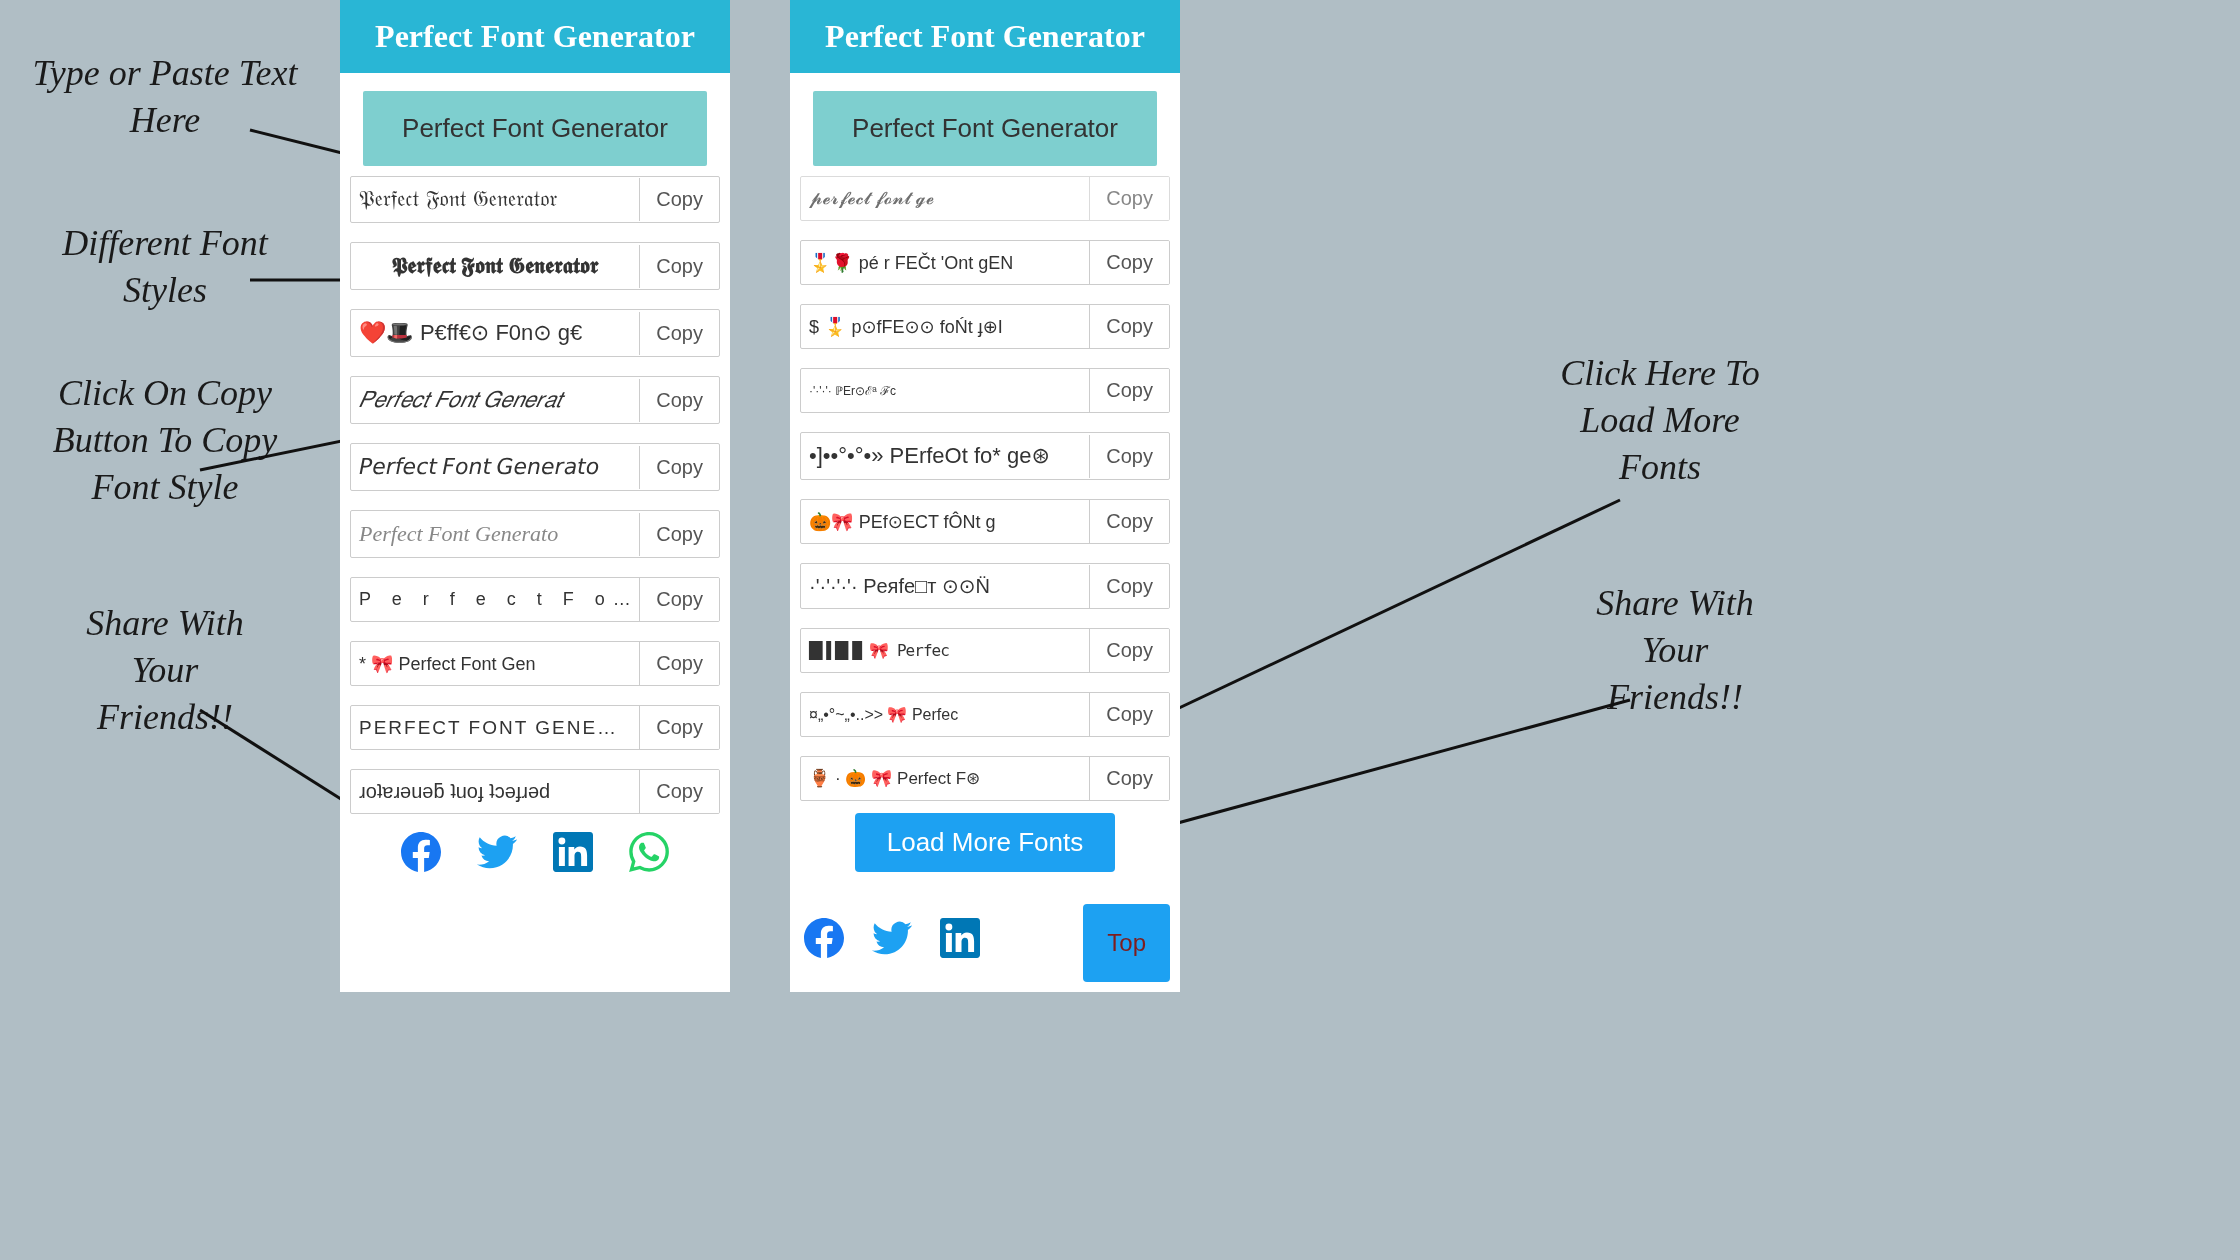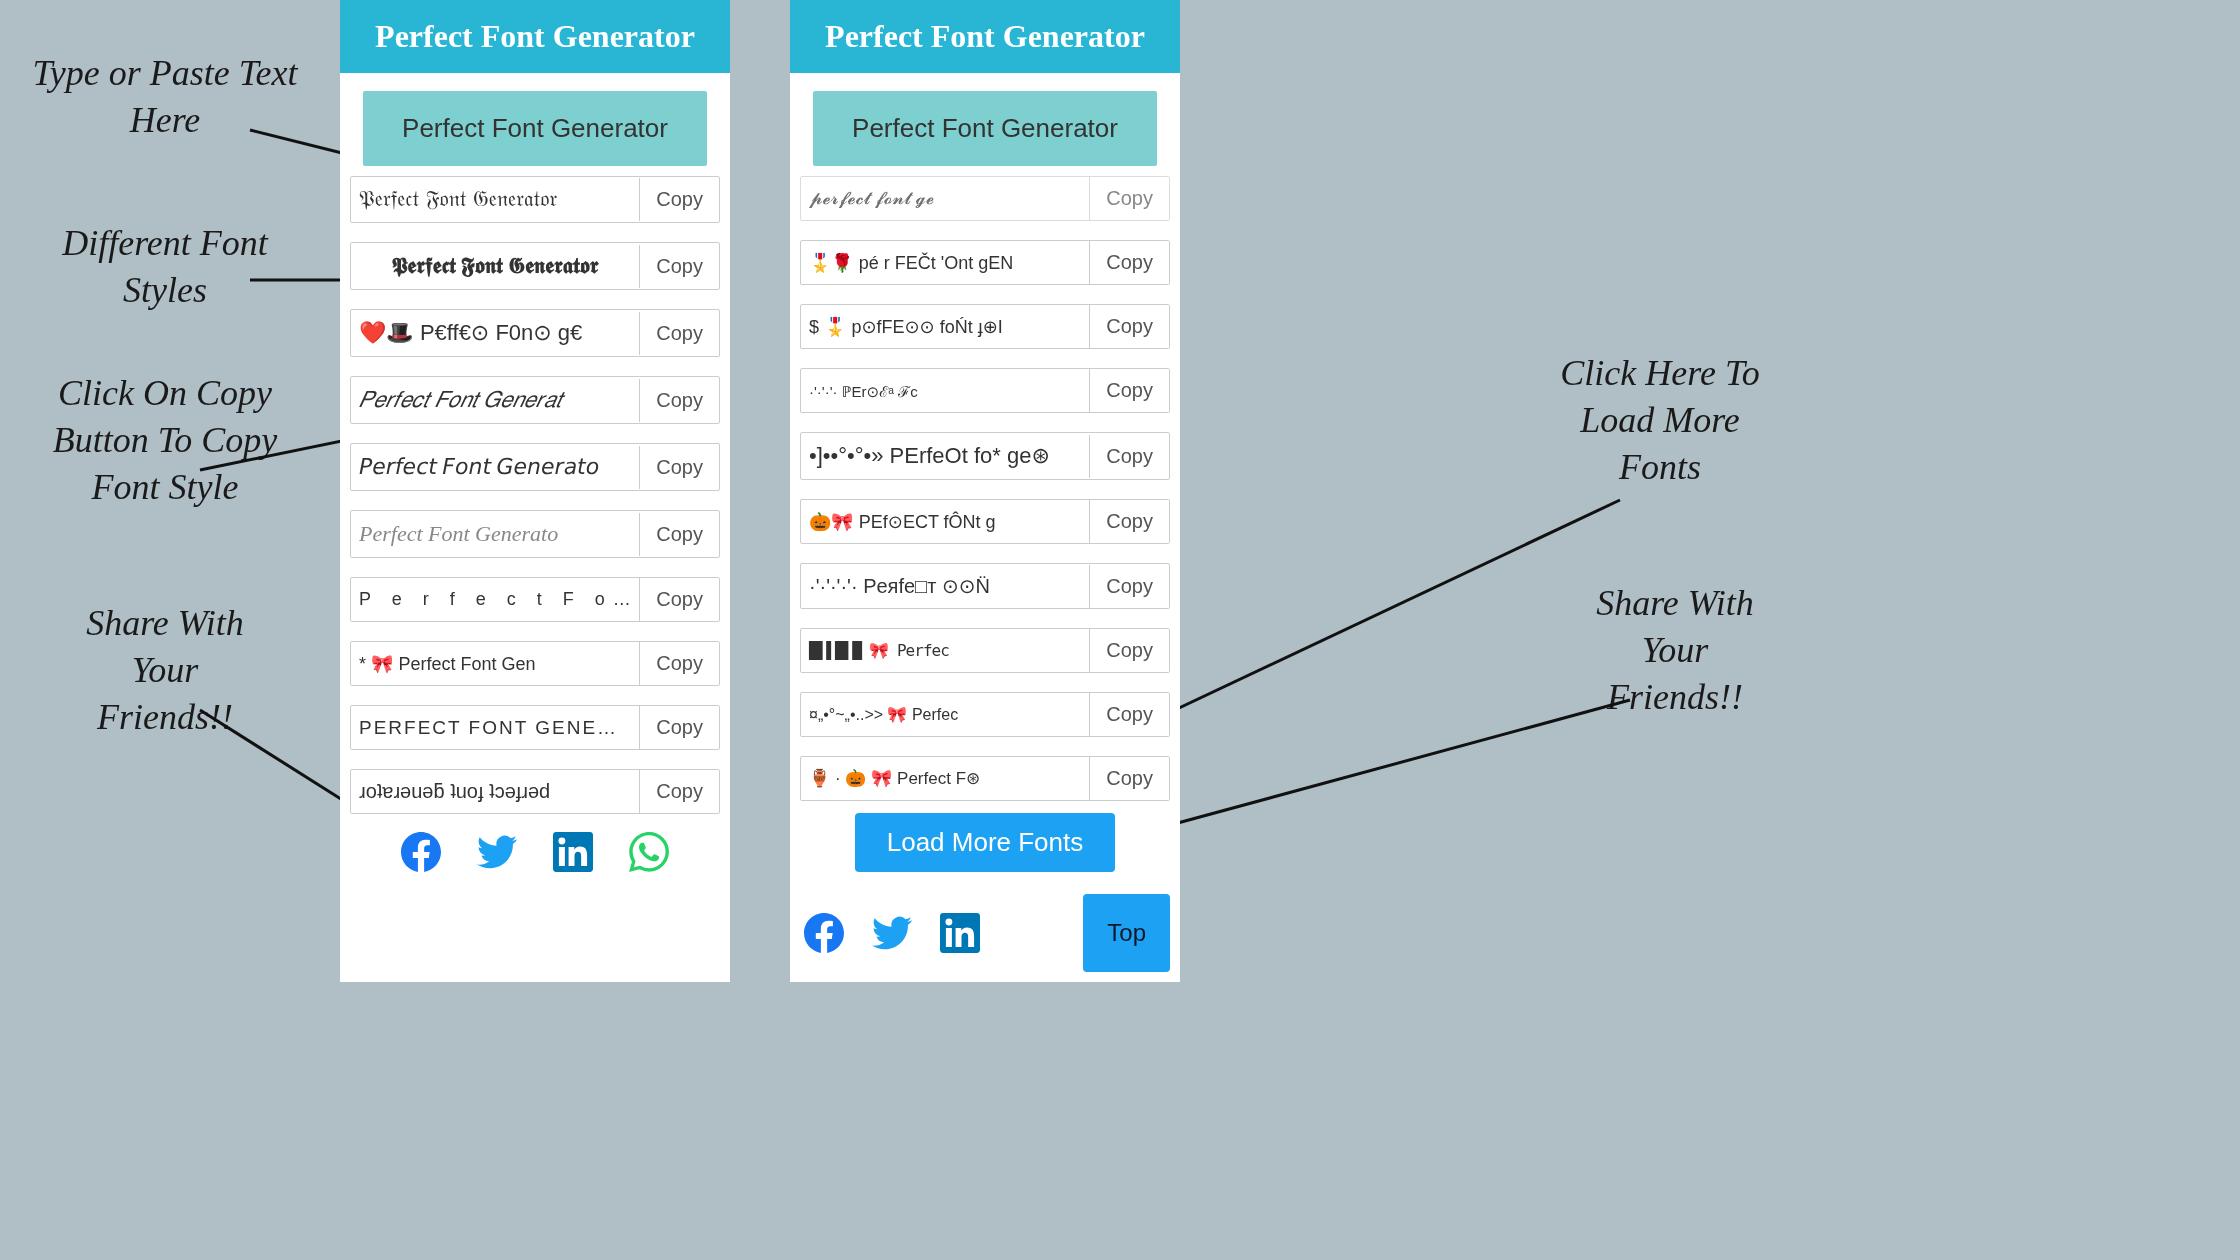--- a/index.html
+++ b/index.html
@@ -145,26 +145,27 @@
       border-radius: 4px;
       padding: 14px 32px;
       font-size: 26px;
       cursor: pointer;
       margin: 12px auto;
       display: block;
     }
 
     .top-btn {
       background: #1da1f2;
-      color: #0f172a;
+      color: #7f1d1d;
       border: none;
       border-radius: 4px;
       padding: 25px 24px;
       font-size: 24px;
       cursor: pointer;
+      margin-top: 10px;
     }
 
     .panel2-bottom {
       display: flex;
       align-items: center;
       gap: 20px;
       width: 100%;
       padding: 10px 10px;
       justify-content: space-between;
     }
@@ -312,21 +313,21 @@
       </div>
       <div class="font-row">
         <div class="font-preview" style="font-size:18px;">🎖️🌹 pé r FEČt 'Ont gEN</div>
         <button class="copy-btn">Copy</button>
       </div>
       <div class="font-row">
         <div class="font-preview" style="font-size:18px;">$ 🎖️ p⊙fFE⊙⊙ foŃt ɟ⊕I</div>
         <button class="copy-btn">Copy</button>
       </div>
       <div class="font-row">
-        <div class="font-preview" style="font-size:15px;">·'·'·'· ℙEr⊙ℰᵃ ℱc</div>
+        <div class="font-preview" style="font-size:12px;">·'·'·'· ℙEr⊙ℰᵃ ℱc</div>
         <button class="copy-btn">Copy</button>
       </div>
       <div class="font-row">
         <div class="font-preview" style="font-size:22px;">•]••°•°•» PErfeOt fo* ge⊛</div>
         <button class="copy-btn">Copy</button>
       </div>
       <div class="font-row">
         <div class="font-preview" style="font-size:18px;">🎃🎀 PEf⊙ECT fÔNt g</div>
         <button class="copy-btn">Copy</button>
       </div>

